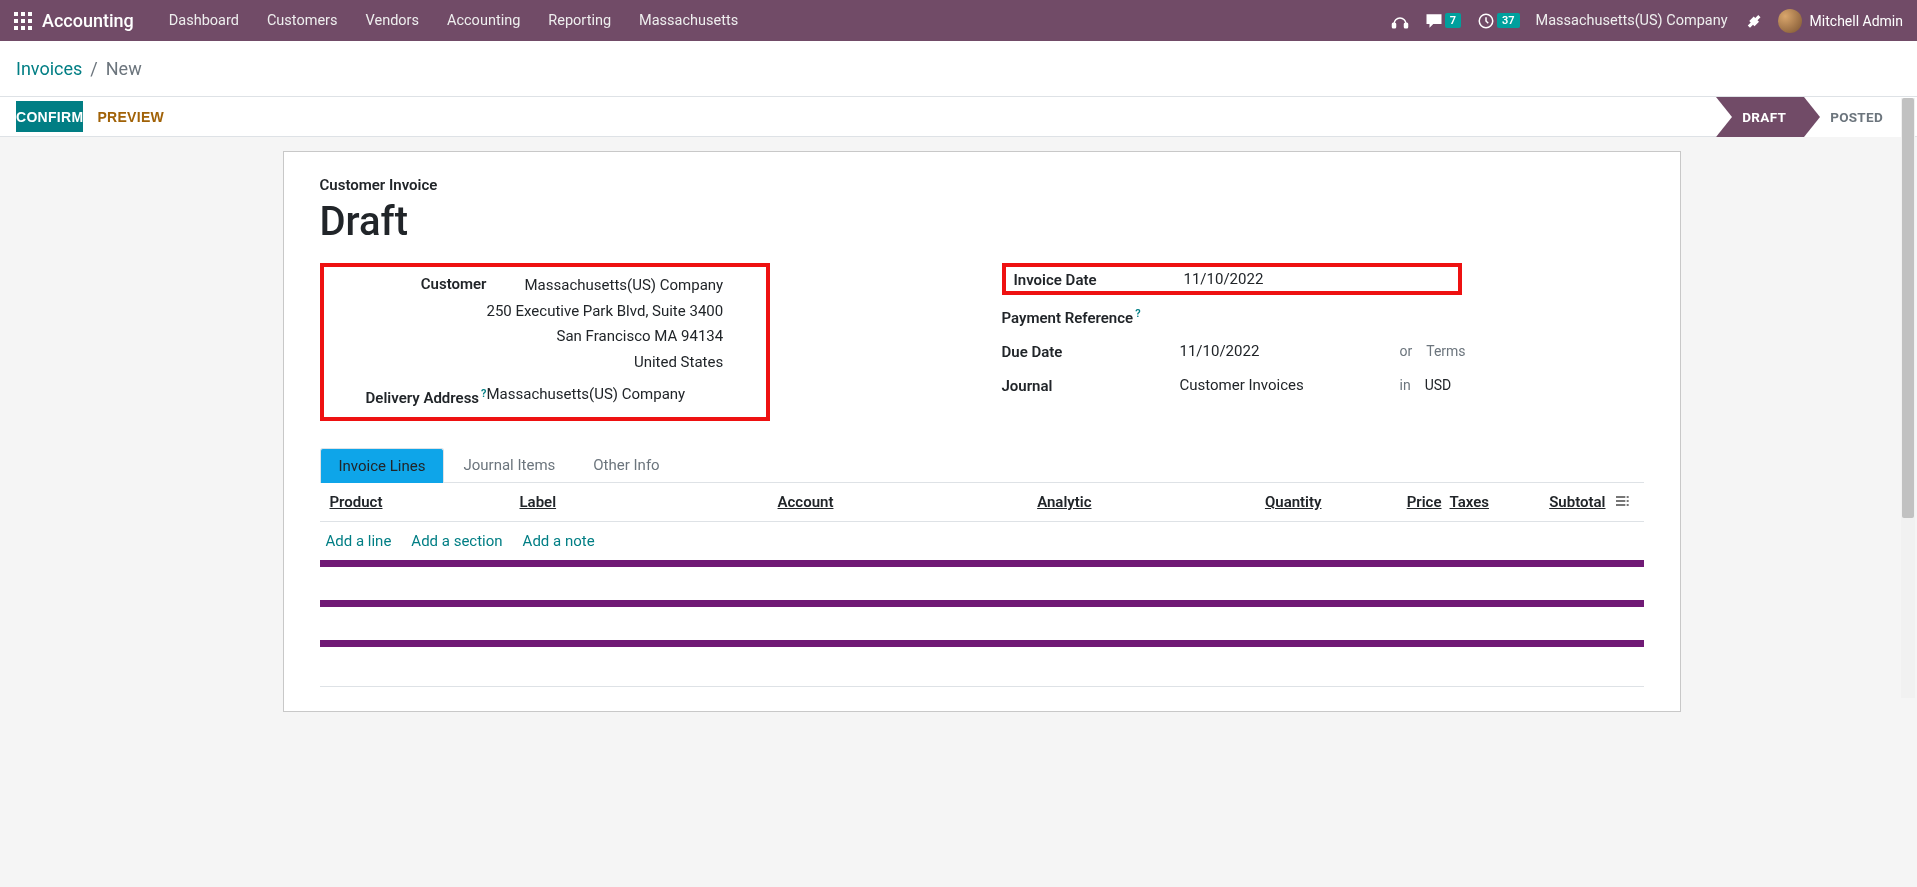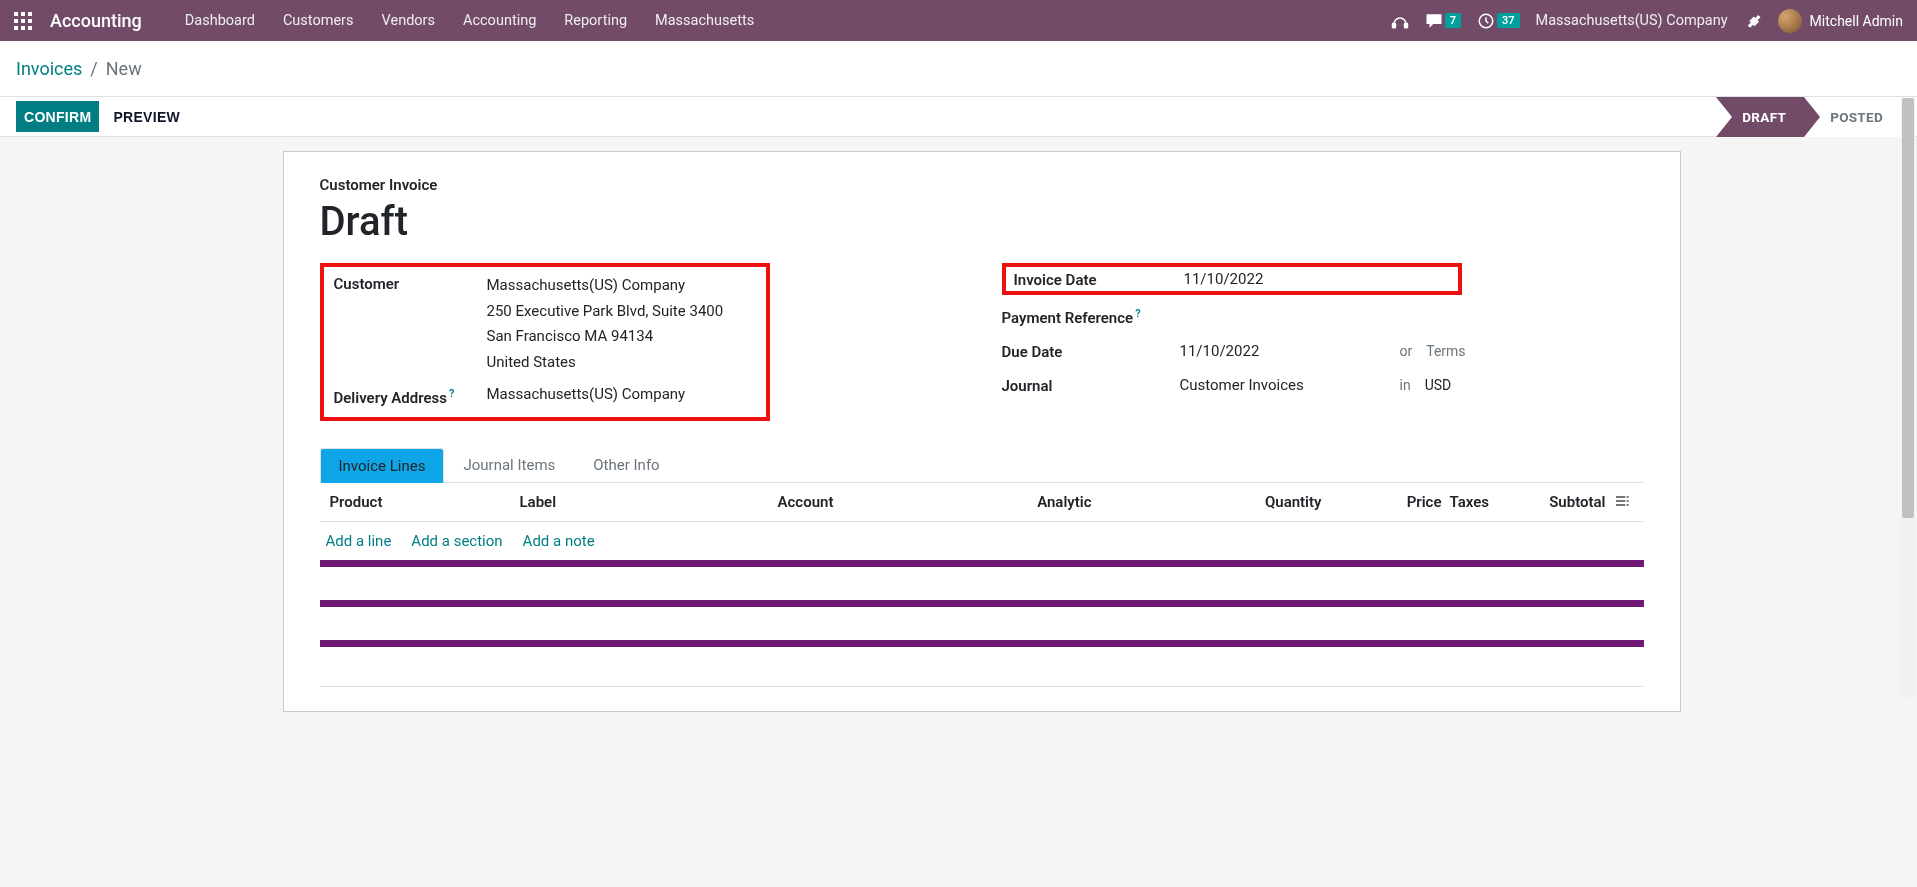--- a/index.html
+++ b/index.html
@@ -1,20 +1,20 @@
 <!DOCTYPE html>
 <html><head>
 <meta charset="utf-8">
 <style>
   * { box-sizing: border-box; margin: 0; padding: 0; }
   body { font-family: -apple-system, BlinkMacSystemFont, "Segoe UI", Roboto, Helvetica, Arial, sans-serif; font-size: 14px; color: #212529; background: #f5f5f5; }
   
   
   .navbar { background: #714b67; color: #fff; height: 41px; display: flex; align-items: center; padding: 0 14px; }
-  .navbar-left { display: flex; align-items: center; gap: 8px; }
+  .navbar-left { display: flex; align-items: center; gap: 0; }
   .apps-icon { display: inline-flex; width: 18px; height: 18px; margin-right: 10px; cursor: pointer; }
   .brand { font-size: 18px; font-weight: 500; margin-right: 22px; cursor: pointer; }
   .nav-menu { display: flex; gap: 28px; margin-left: 13px; }
   .nav-menu span { color: #eee; cursor: pointer; font-size: 14.5px; }
   .navbar-right { margin-left: auto; display: flex; align-items: center; gap: 16px; }
   .nav-iconbtn { position: relative; cursor: pointer; display: inline-flex; align-items: center; }
   .badge { background: #00a09d; color: #fff; font-size: 11px; padding: 1px 5px; border-radius: 2px; margin-left: 2px; font-weight: 600; }
   .company-name { color: #eee; cursor: pointer; font-size: 14.5px; }
   .avatar { width: 24px; height: 24px; border-radius: 50%; background: radial-gradient(circle at 30% 30%, #d9a66c, #7a5230); display:inline-block; }
   .user-block { display: flex; align-items: center; gap: 8px; cursor: pointer; }
@@ -24,22 +24,22 @@
   .breadcrumb { font-size: 18px; display: flex; align-items: center; gap: 8px; }
   .breadcrumb .root { color: #017e84; cursor: pointer; }
   .breadcrumb .sep { color: #6c757d; }
   .breadcrumb .cur { color: #6c757d; }
   .controlbar-right { margin-left: auto; display: flex; align-items: center; gap: 24px; }
   .cbtn { display: inline-flex; align-items: center; gap: 6px; cursor: pointer; font-size: 15px; color: #212529; }
   .create-btn { border: 1px solid #017e84; color: #017e84; padding: 5px 12px; border-radius: 2px; background: #fff; cursor: pointer; font-size: 15px; }
 
   
   .actionbar { background: #fff; border-bottom: 1px solid #dee2e6; display: flex; align-items: stretch; padding: 0 16px; height: 40px; }
-  .btn-confirm { background: #017e84; color: #fff; border: none; padding: 4px 8px; font-weight: 700; font-size: 14px; cursor: pointer; letter-spacing: 0.3px; margin: 4px 0;}
-  .btn-preview { background: transparent; color: #0f172a; border: none; padding: 4px 14px; font-weight: 700; font-size: 14px; cursor: pointer; letter-spacing: 0.3px; margin: 4px 0;}
+  .btn-confirm { background: #017e84; color: #fff; border: none; padding: 4px 0; font-weight: 700; font-size: 14px; cursor: pointer; letter-spacing: 0.3px; margin: 4px 0;}
+  .btn-preview { background: transparent; color: #a16207; border: none; padding: 4px 14px; font-weight: 700; font-size: 14px; cursor: pointer; letter-spacing: 0.3px; margin: 4px 0;}
   .statusbar { margin-left: auto; display: flex; align-items: center; }
   .status-step { position: relative; height: 40px; display: flex; align-items: center; padding: 0 18px 0 26px; font-weight: 700; font-size: 13.5px; letter-spacing: 0.3px; }
   .status-draft { background: #714b67; color: #fff; }
   .status-posted { background: #fff; color: #6c757d; }
   .status-draft::after {
     content: ""; position: absolute; right: -16px; top: 0; width: 0; height: 0;
     border-top: 20px solid transparent; border-bottom: 20px solid transparent; border-left: 16px solid #714b67; z-index: 2;
   }
   .status-draft::before {
     content: ""; position: absolute; left: 0; top: 0; width: 0; height: 0;
@@ -70,21 +70,21 @@
   .right-fields .val-main { width: 220px; }
 
   
   .tabs { display: flex; border-bottom: 1px solid #dee2e6; margin-top: 26px; }
   .tab { padding: 8px 18px; border: 1px solid transparent; border-bottom: none; color: #6c757d; cursor: pointer; font-size: 15px; border-radius: 3px 3px 0 0; }
   .tab.active { border-color: #dee2e6; color: #212529; background: #0ea5e9; position: relative; top: 1px; }
   
   
   .grid { width: 100%; margin-top: 0; }
   .grid-head { display: flex; padding: 10px 6px; border-bottom: 1px solid #dee2e6; font-weight: 600; font-size: 15px; }
-  .grid-head > div { padding: 0 4px; }
+  .grid-head > div { padding: 0 4px; text-decoration: underline; }
   .col-product { width: 190px; }
   .col-label { width: 190px; }
   .col-account { width: 200px; text-align: center;}
   .col-analytic { width: 190px; text-align: right;}
   .col-qty { width: 230px; text-align: right; }
   .col-price { width: 120px; text-align: right; }
   .col-taxes { width: 90px; }
   .col-subtotal { flex: 1; text-align: right; padding-right: 10px;}
   .col-cog { width: 28px; text-align: right; }
   .grid-row { display: flex; padding: 10px 6px; border-bottom: 7px solid #701a75; font-size: 15px; min-height: 40px; }
@@ -180,21 +180,21 @@
 </div>
 
 <div class="main-wrap">
   <div class="sheet">
     <div class="subtitle">Customer Invoice</div>
     <div class="title-draft">Draft</div>
 
     <div class="form-cols">
 
       <div class="col">
-        <div class="hl-box" style="width:450px;">
+        <div class="hl-box" style="width:450px;text-align:right;">
           <div class="field-row">
             <div class="field-label" style="width:153px;">Customer</div>
             <div class="field-value">
               <div>Massachusetts(US) Company</div>
               <div>250 Executive Park Blvd, Suite 3400</div>
               <div>San Francisco MA 94134</div>
               <div>United States</div>
             </div>
           </div>
           <div class="field-row" style="margin-top:10px;">

